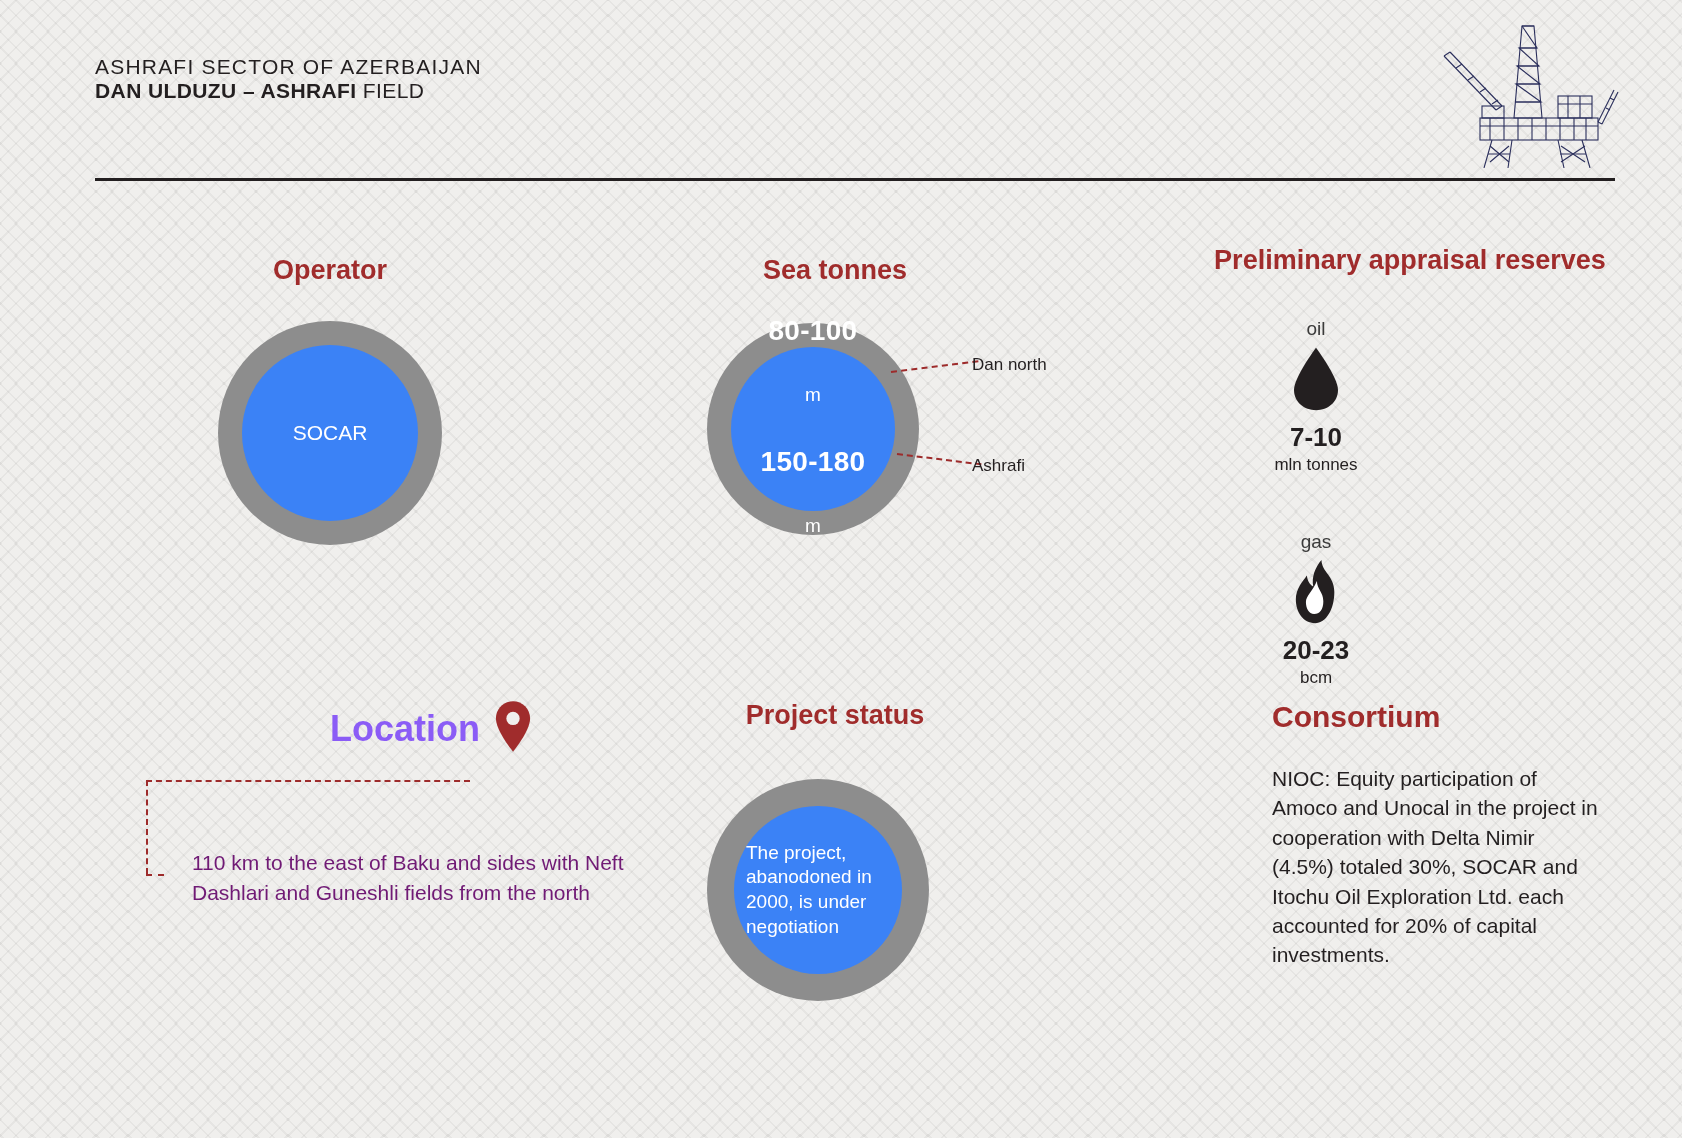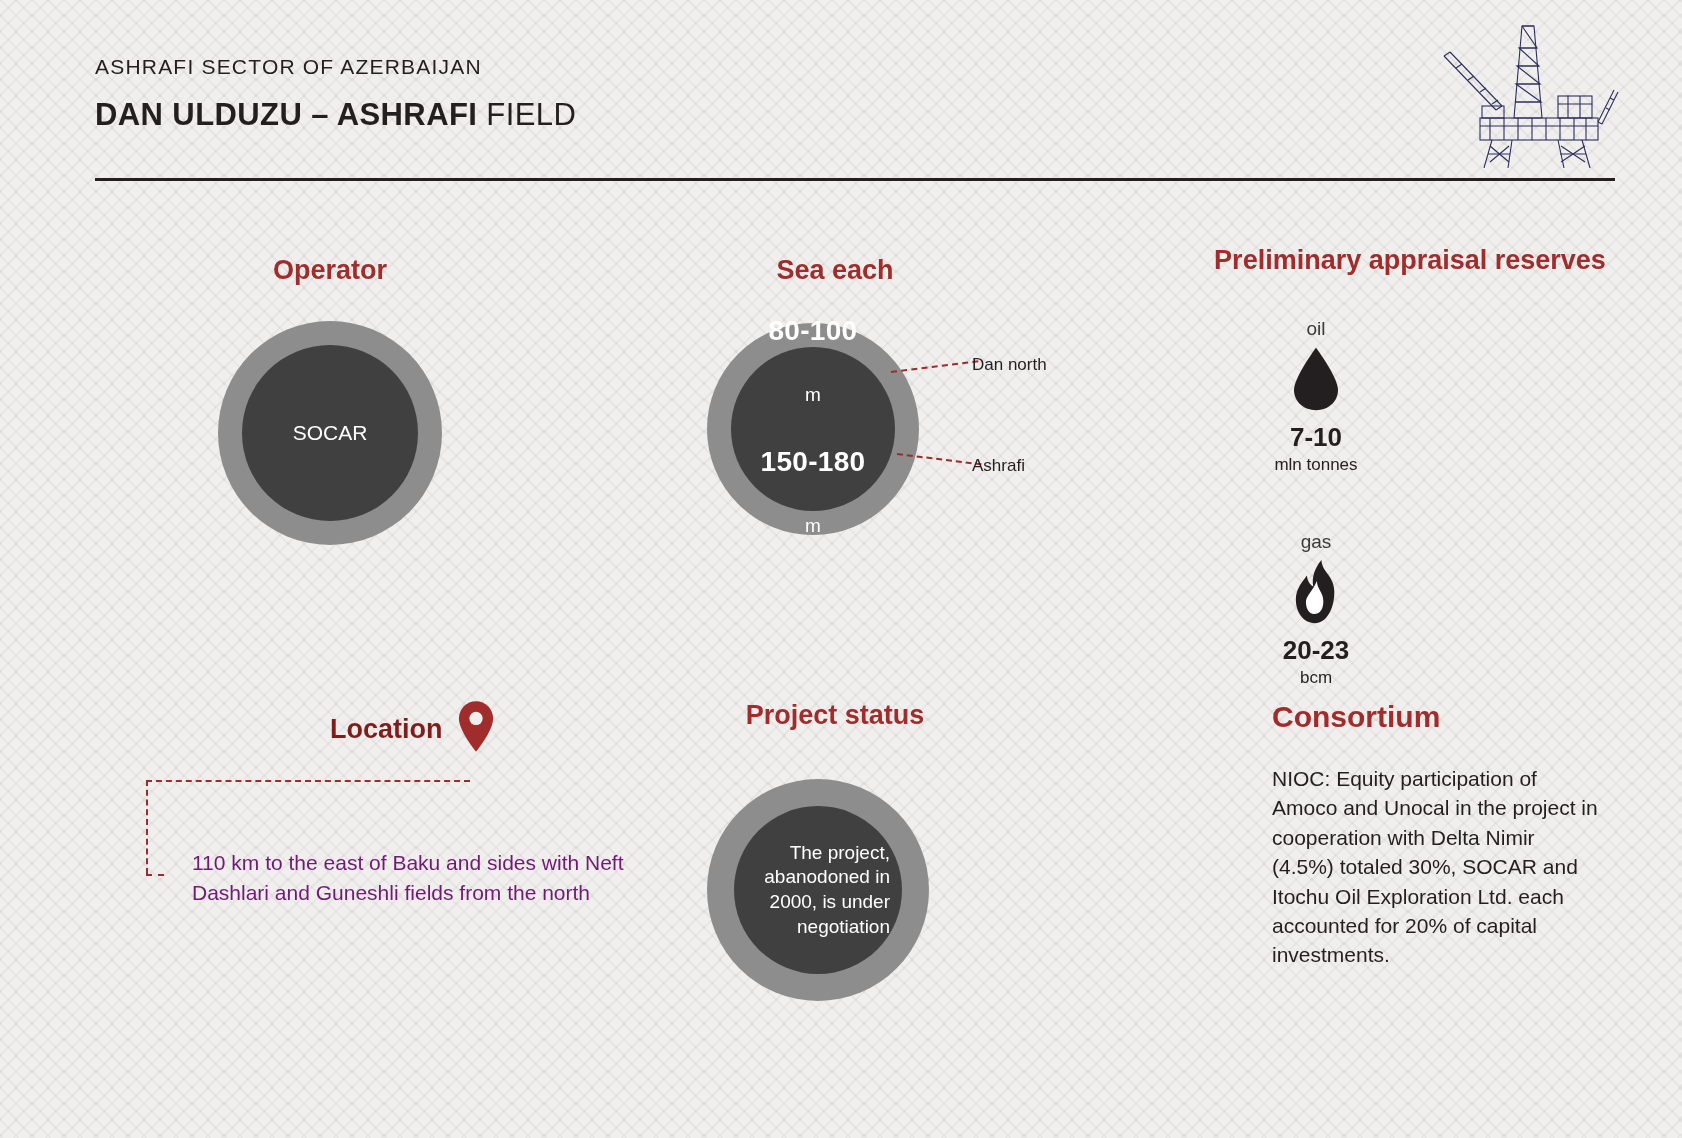--- a/index.html
+++ b/index.html
@@ -38,22 +38,22 @@
     top: 55px;
     width: 1500px;
   }
   .header-sub {
     font-size: 21px;
     letter-spacing: 1.2px;
     color: #231f20;
     font-weight: normal;
   }
   .header-title {
-    margin-top: 18px;
-    font-size: 31px;
+    margin-top: 0;
+    font-size: 21px;
     color: #231f20;
     letter-spacing: 0.4px;
   }
   .header-title b {
     font-weight: bold;
   }
   .header-title .light {
     font-weight: normal;
   }
   .header-rule {
@@ -93,26 +93,26 @@
   }
   .donut {
     border-radius: 50%;
     background: #8d8d8d;
     display: flex;
     align-items: center;
     justify-content: center;
   }
   .donut-inner {
     border-radius: 50%;
-    background: #404040;
+    background: #3b82f6;
     display: flex;
     align-items: center;
     justify-content: center;
     color: #ffffff;
-    text-align: right;
+    text-align: left;
     gap: 38px;
   }
   .operator-donut {
     width: 224px;
     height: 224px;
     margin: 35px auto 0 auto;
   }
   .operator-donut .donut-inner {
     width: 176px;
     height: 176px;
@@ -213,23 +213,23 @@
     top: 700px;
     width: 620px;
   }
   .loc-title-row {
     display: flex;
     align-items: center;
     gap: 14px;
     padding-left: 190px;
   }
   .loc-title {
-    color: #7f1d1d;
-    font-weight: bold;
-    font-size: 27px;
+    color: #8b5cf6;
+    font-weight: bold;
+    font-size: 36px;
   }
   .loc-bracket {
     position: absolute;
     left: 6px;
     top: 80px;
     width: 322px;
     height: 92px;
     border-left: 2px dashed #9d2b2b;
     border-top: 2px dashed #9d2b2b;
   }
@@ -340,21 +340,21 @@
   </div>
 
   <div class="operator-block">
     <div class="sec-title">Operator</div>
     <div class="donut operator-donut">
       <div class="donut-inner">SOCAR</div>
     </div>
   </div>
 
   <div class="sea-block">
-    <div class="sec-title">Sea each</div>
+    <div class="sec-title">Sea tonnes</div>
     <div class="donut sea-donut">
       <div class="donut-inner">
         <div class="sea-val">80-100</div>
         <div class="sea-unit">m</div>
         <div class="sea-val">150-180</div>
         <div class="sea-unit">m</div>
       </div>
       <div class="leader-line leader-line-1"></div>
       <div class="leader-line leader-line-2"></div>
       <div class="leader leader-dan">Dan north</div>

